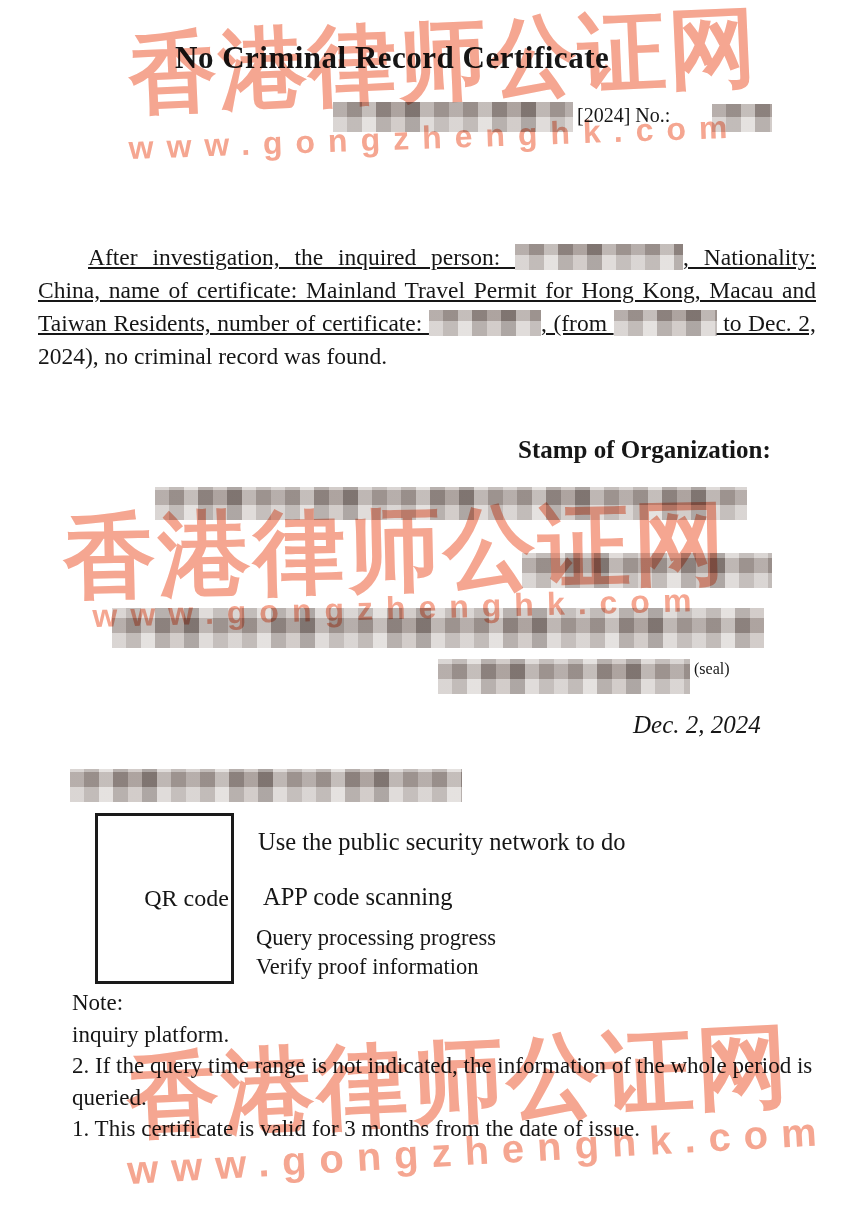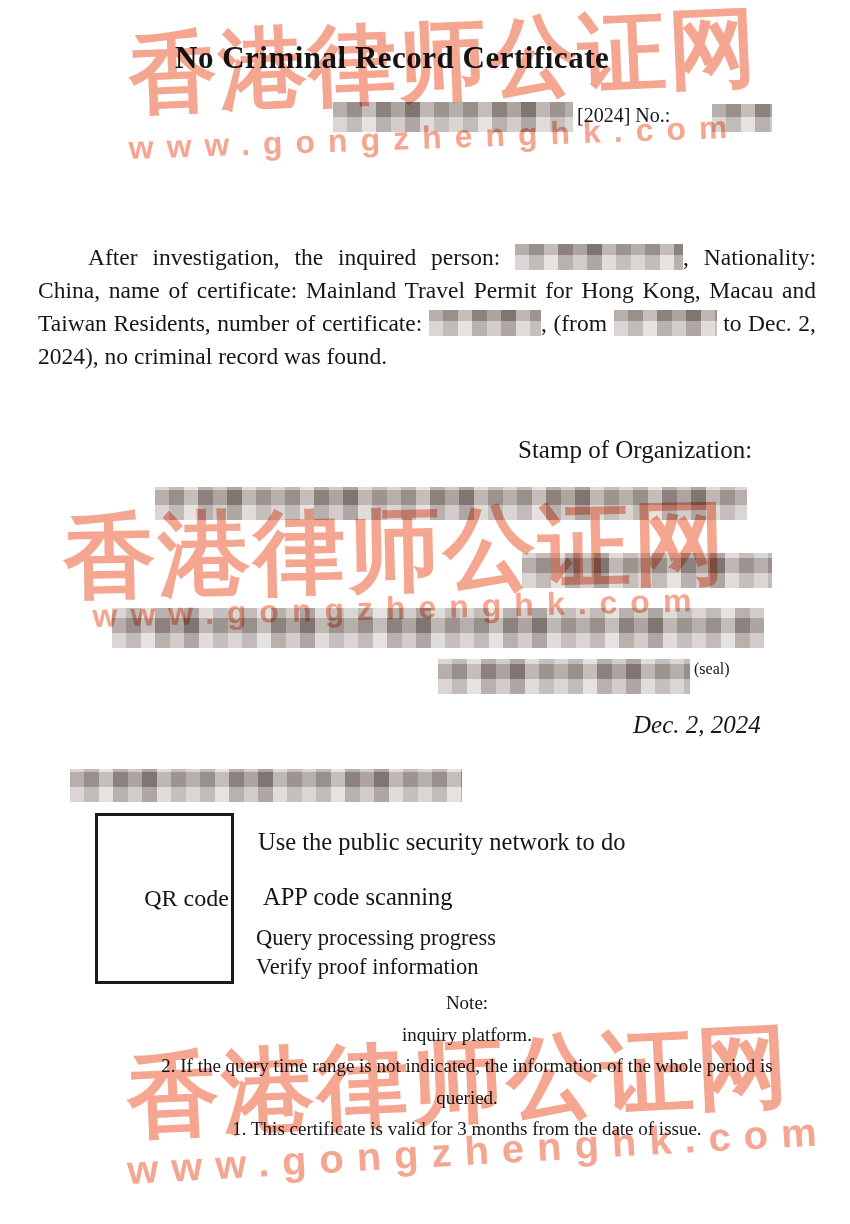--- a/index.html
+++ b/index.html
@@ -67,25 +67,25 @@
     position:absolute;left:577px;top:104px;
     font-size:20px;
     z-index:3;
   }
   .body-par{
     position:absolute;left:38px;top:241px;width:778px;
     font-size:23.5px;line-height:33px;
     z-index:3;
   }
   .body-line{min-height:33px;}
-  .body-line.justify{text-align:justify;text-align-last:justify;}
+  .body-line.justify{text-align:justify;text-align-last:justify;text-decoration:underline;}
   .body-line.indent{padding-left:50px;}
   .stamp-label{
     position:absolute;left:518px;top:436px;
-    font-size:25px;z-index:3;
+    font-size:25px;z-index:3;font-weight:bold;
   }
   .seal-note{
     position:absolute;left:694px;top:660px;
     font-size:16px;z-index:3;
   }
   .issue-date{
     position:absolute;left:633px;top:711px;
     font-size:25px;z-index:3;font-style:italic;
   }
   
@@ -96,24 +96,23 @@
     z-index:3;
   }
   .qr-label{font-size:24px;margin-left:44px;}
   .qr-line{position:absolute;white-space:nowrap;z-index:3;}
   .qr-0{left:258px;top:828px;font-size:24.5px;}
   .qr-1{left:263px;top:883px;font-size:24.5px;}
   .qr-2{left:256px;top:925px;font-size:22.5px;}
   .qr-3{left:256px;top:954px;font-size:22.5px;text-align:right;}
   
   .notes{
-    position:absolute;left:92px;top:987px;width:750px;
-    font-size:19px;line-height:31.5px;
+    position:absolute;left:72px;top:987px;width:750px;
+    font-size:23px;line-height:31.5px;
     z-index:3;
-    text-align:center;
   }
 </style>
 </head>
 <body>
 
 <div class="page">
 
   <div class="wm wm-cn wm1-cn">香港律师公证网</div>
   <div class="wm wm-url wm1-url">www.gongzhenghk.com</div>
   <div class="wm wm-cn wm2-cn">香港律师公证网</div>

